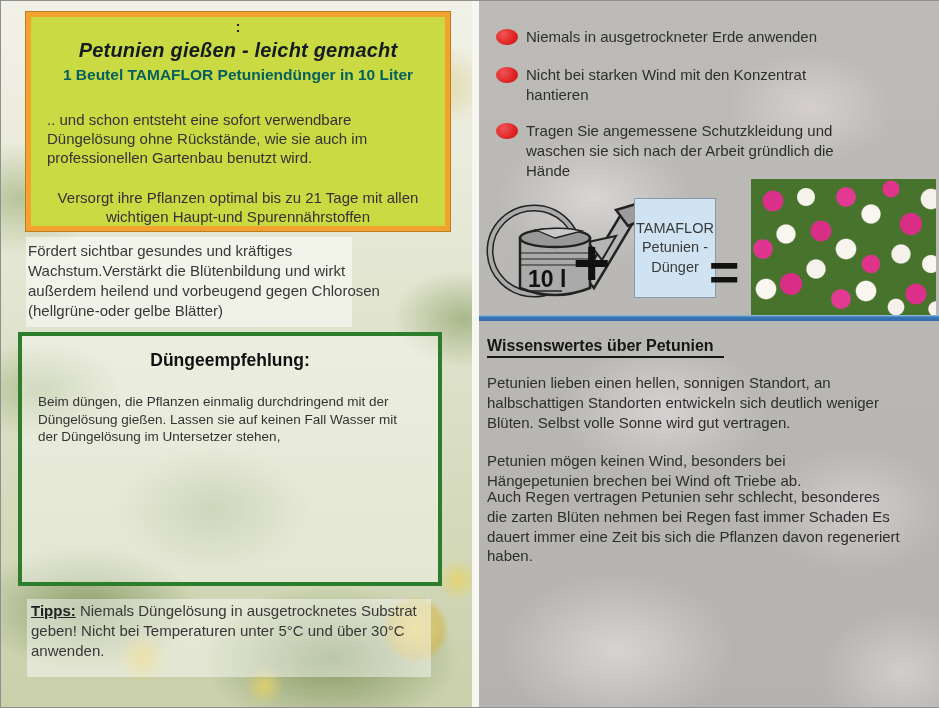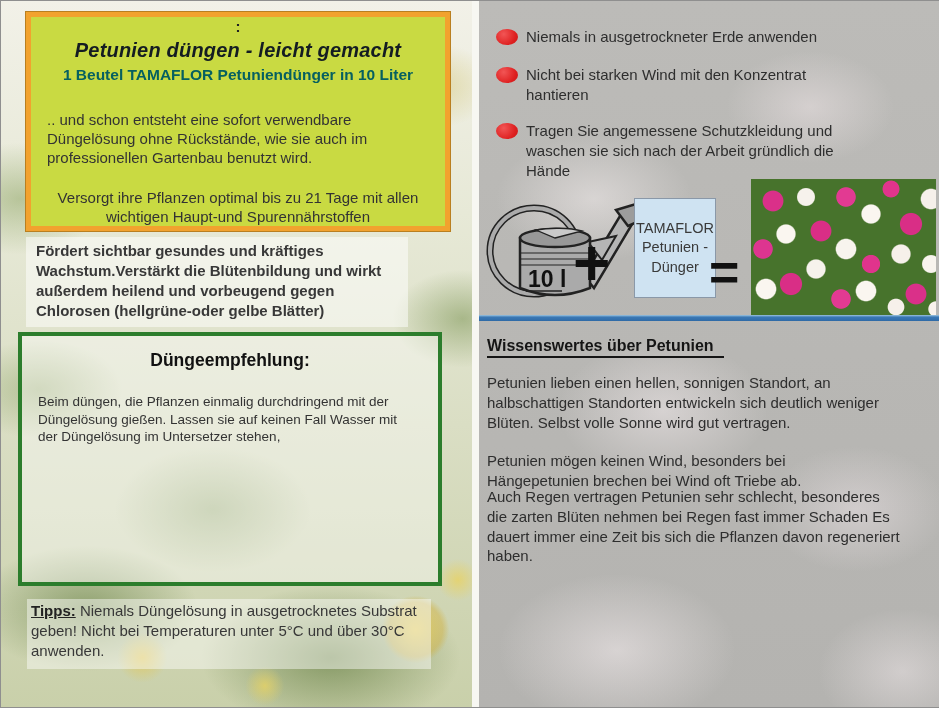--- a/index.html
+++ b/index.html
@@ -41,43 +41,43 @@
   .intro-title {
     text-align:center; font-style:italic; font-weight:bold; font-size:20px;
     color:#141c22; margin-top:5px; letter-spacing:0.2px;
   }
   .intro-subtitle { text-align:center; font-weight:bold; font-size:15.5px; color:#066060; margin-top:4px; }
   .intro-p1 { margin:26px 0 0 16px; width:352px; font-size:15px; line-height:1.28; color:#333; }
   .intro-p2 { margin:20px auto 0 auto; width:372px; text-align:center; font-size:15px; line-height:1.28; color:#333; }
 
   
   #growth-text {
-    position:absolute; left:25px; top:236px; width:382px;
+    position:absolute; left:25px; top:236px; width:326px;
     font-size:15px; line-height:1.33; color:#383838;
-    background:rgba(255,255,255,0.50); padding:4px 6px 6px 10px;font-weight:bold;
+    background:rgba(255,255,255,0.50); padding:4px 6px 6px 2px;
   }
   #growth-text span { display:block; width:352px; }
 
   
   #reco-box {
     position:absolute; left:17px; top:331px; width:424px; height:254px;
     border:4px solid #2c7d2c; background:rgba(255,255,255,0.40);
   }
   .reco-heading { text-align:center; font-weight:bold; font-size:17.5px; color:#111; margin-top:14px; }
   .reco-p { font-size:13.5px; color:#333; line-height:1.3; }
   .reco-p1 { margin:20px 0 0 16px; width:392px; }
   .reco-p2 { margin:30px 0 0 14px; width:344px; }
   .reco-p3 { margin:22px 0 0 16px; width:378px; }
   .bold-underline { font-weight:bold; border-bottom:2px solid #222; padding-right:10px; }
 
   
   #tips-text {
     position:absolute; left:26px; top:598px; width:404px;
     font-size:15px; line-height:1.33; color:#383838;
-    background:rgba(255,255,255,0.45); padding:2px 4px 8px 4px;
+    background:rgba(255,255,255,0.45); padding:2px 4px 16px 4px;
   }
   .tips-label { font-weight:bold; text-decoration:underline; color:#222; }
 
   
   #right-panel {
     position:absolute; left:478px; top:0; width:460px; height:706px;
     background-color:#b9b8b5;
     background-image:
       radial-gradient(ellipse 140px 90px at 25% 28%, rgba(246,240,240,0.50), transparent 70%),
       radial-gradient(ellipse 120px 80px at 72% 15%, rgba(244,234,236,0.45), transparent 70%),
@@ -156,21 +156,21 @@
 </style>
 </head>
 <body>
 
 <div id="poster">
 
   <div id="left-panel">
 
     <div id="intro-box">
       <div class="intro-colon">:</div>
-      <div class="intro-title">Petunien düngen - leicht gemacht</div>
+      <div class="intro-title">Petunien gießen - leicht gemacht</div>
       <div class="intro-subtitle">1 Beutel TAMAFLOR  Petuniendünger in 10 Liter</div>
       <div class="intro-p1">.. und schon entsteht eine sofort verwendbare Düngelösung ohne Rückstände, wie sie auch im professionellen Gartenbau benutzt wird.</div>
       <div class="intro-p2">Versorgt ihre Pflanzen optimal  bis zu 21  Tage mit allen wichtigen  Haupt-und Spurennährstoffen</div>
     </div>
 
     <div id="growth-text">
       <span>Fördert sichtbar gesundes und kräftiges Wachstum.Verstärkt die Blütenbildung  und wirkt außerdem heilend und vorbeugend gegen  Chlorosen (hellgrüne-oder gelbe Blätter)</span>
     </div>
 
     <div id="reco-box">

